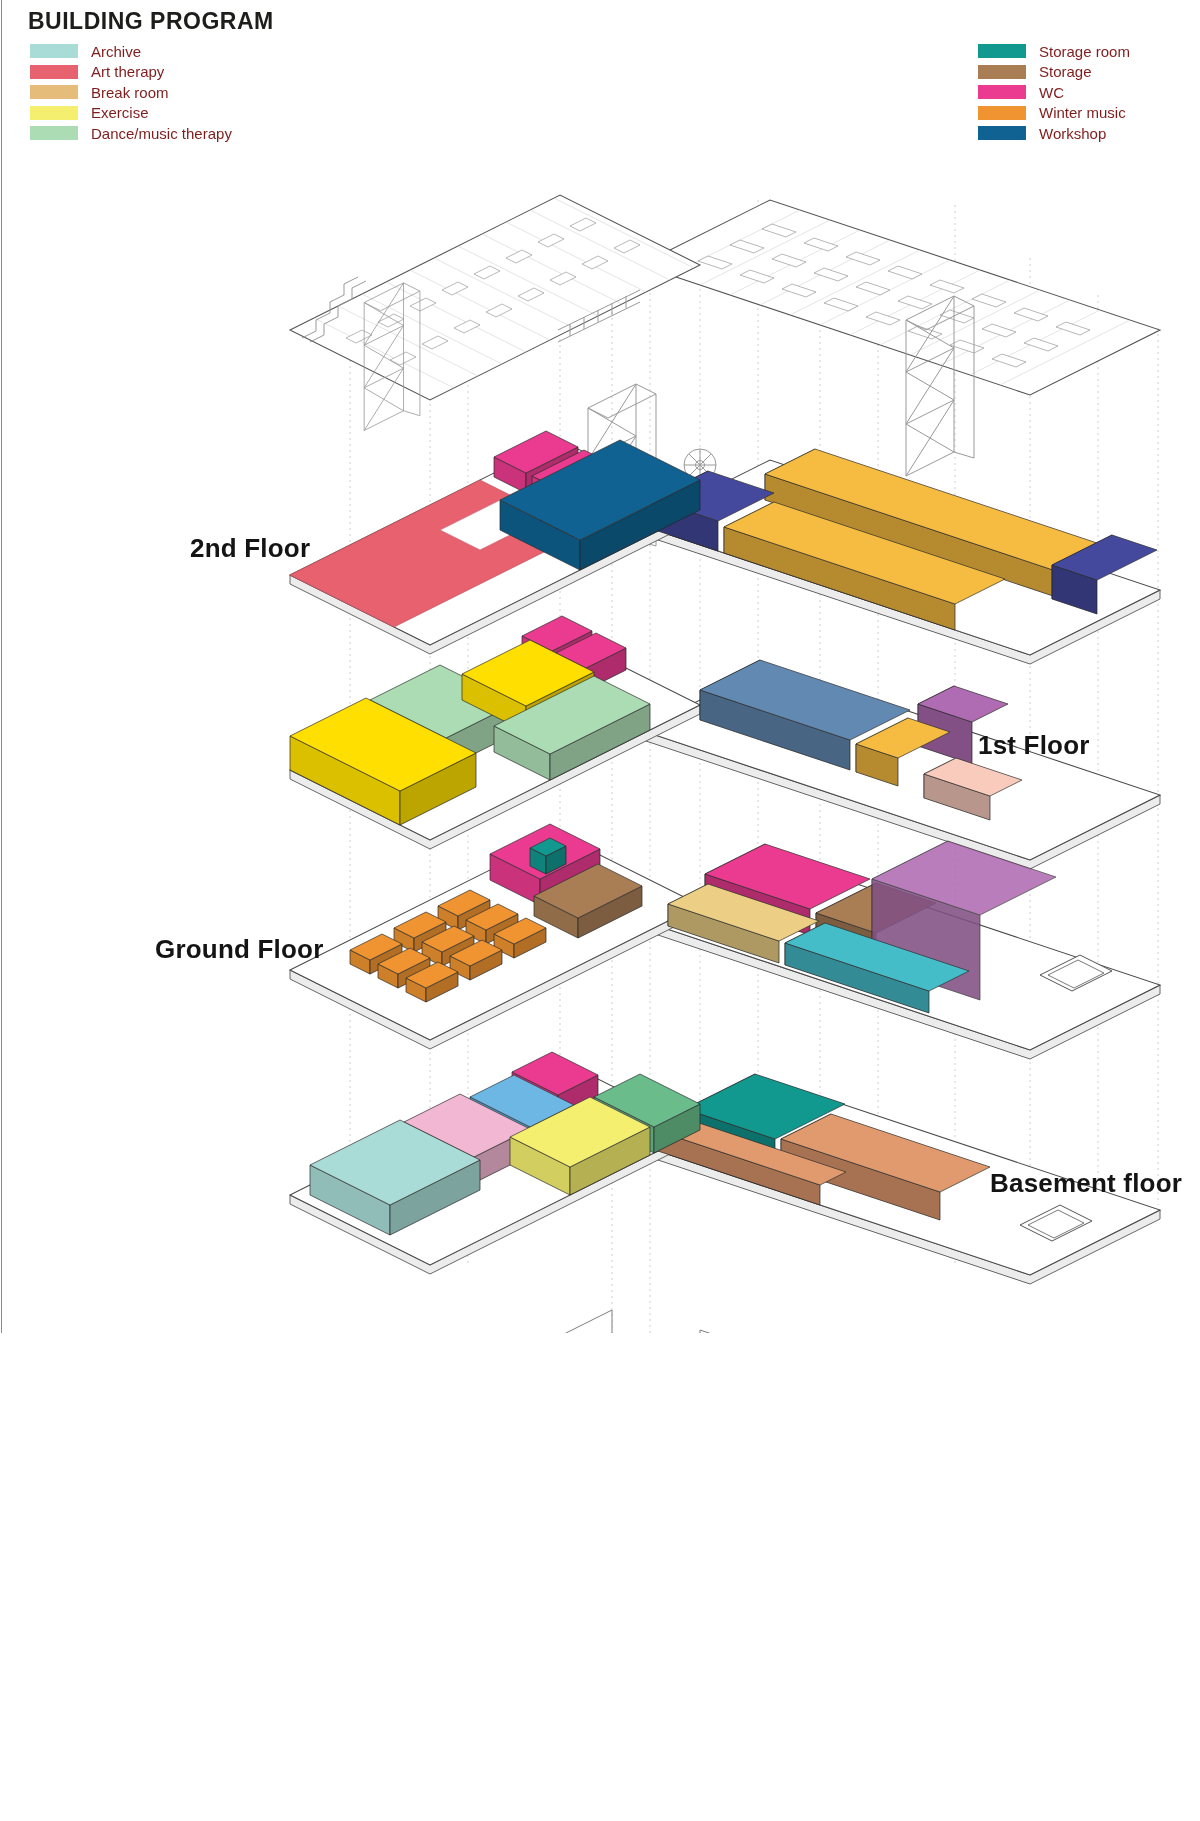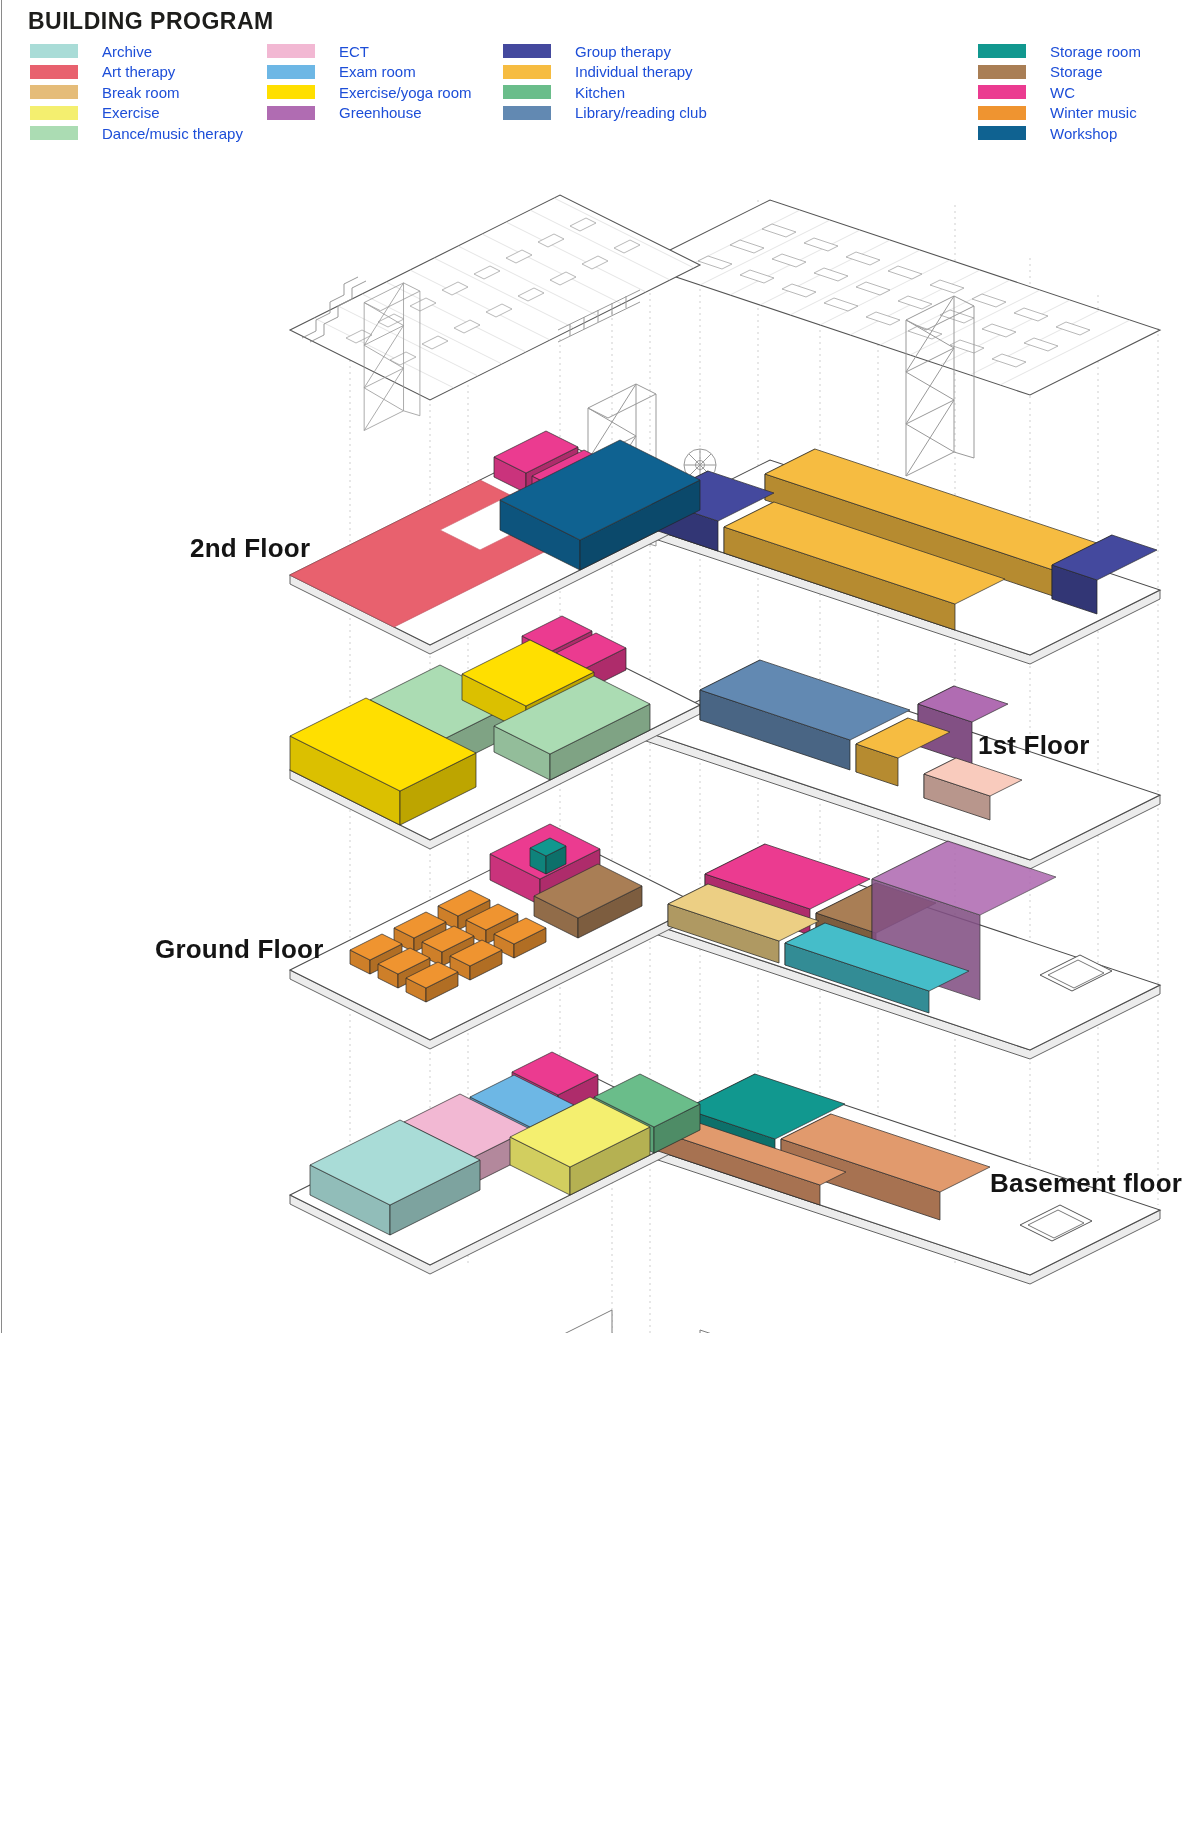--- a/index.html
+++ b/index.html
@@ -4,21 +4,21 @@
 <style>
   html,body{margin:0;padding:0;background:#fff;}
   .page{position:relative;width:1200px;height:1333px;background:#ffffff;overflow:hidden;
         font-family:"Liberation Sans",sans-serif;color:#1d1d1b;}
   .edge{position:absolute;left:1px;top:0;width:1px;height:100%;background:#8a8a8a;}
   .title{position:absolute;left:28px;top:8px;font-size:23px;font-weight:700;letter-spacing:.5px;color:#1d1d1b;}
   .legend{position:absolute;top:44px;left:0;width:1200px;height:110px;}
   .leg-col{position:absolute;top:0;display:flex;flex-direction:column;gap:6.5px;}
   .leg-row{display:flex;align-items:center;height:14px;}
   .leg-sw{width:48px;height:14px;flex:0 0 48px;}
-  .leg-lb{margin-left:24px;font-size:15px;font-weight:500;color:#1d4ed8;white-space:nowrap;}
+  .leg-lb{margin-left:13px;font-size:15px;font-weight:500;color:#7f1d1d;white-space:nowrap;}
   svg#axon{position:absolute;left:0;top:0;}
   .wA{filter:brightness(.86);}
   .wB{filter:brightness(.74);}
   .flab{font-size:26px;font-weight:700;fill:#141414;letter-spacing:.2px;}
   .wire{stroke:#999;fill:none;stroke-width:1;}
 </style>
 </head>
 <body>
 
 <div class="page">
@@ -38,56 +38,20 @@
           <span class="leg-sw" style="background: rgb(229, 188, 121);"></span>
           <span class="leg-lb">Break room</span>
         </div>
         <div class="leg-row">
           <span class="leg-sw" style="background: rgb(244, 239, 111);"></span>
           <span class="leg-lb">Exercise</span>
         </div>
         <div class="leg-row">
           <span class="leg-sw" style="background: rgb(171, 220, 179);"></span>
           <span class="leg-lb">Dance/music therapy</span>
-        </div>
-      </div>
-      <div class="leg-col" style="left: 267px;">
-        <div class="leg-row">
-          <span class="leg-sw" style="background: rgb(242, 184, 211);"></span>
-          <span class="leg-lb">ECT</span>
-        </div>
-        <div class="leg-row">
-          <span class="leg-sw" style="background: rgb(109, 183, 229);"></span>
-          <span class="leg-lb">Exam room</span>
-        </div>
-        <div class="leg-row">
-          <span class="leg-sw" style="background: rgb(255, 223, 0);"></span>
-          <span class="leg-lb">Exercise/yoga room</span>
-        </div>
-        <div class="leg-row">
-          <span class="leg-sw" style="background: rgb(176, 108, 178);"></span>
-          <span class="leg-lb">Greenhouse</span>
-        </div>
-      </div>
-      <div class="leg-col" style="left: 503px;">
-        <div class="leg-row">
-          <span class="leg-sw" style="background: rgb(68, 73, 158);"></span>
-          <span class="leg-lb">Group therapy</span>
-        </div>
-        <div class="leg-row">
-          <span class="leg-sw" style="background: rgb(246, 188, 65);"></span>
-          <span class="leg-lb">Individual therapy</span>
-        </div>
-        <div class="leg-row">
-          <span class="leg-sw" style="background: rgb(106, 189, 138);"></span>
-          <span class="leg-lb">Kitchen</span>
-        </div>
-        <div class="leg-row">
-          <span class="leg-sw" style="background: rgb(98, 137, 178);"></span>
-          <span class="leg-lb">Library/reading club</span>
         </div>
       </div>
       <div class="leg-col" style="left: 978px;">
         <div class="leg-row">
           <span class="leg-sw" style="background: rgb(17, 152, 143);"></span>
           <span class="leg-lb">Storage room</span>
         </div>
         <div class="leg-row">
           <span class="leg-sw" style="background: rgb(169, 126, 85);"></span>
           <span class="leg-lb">Storage</span>

